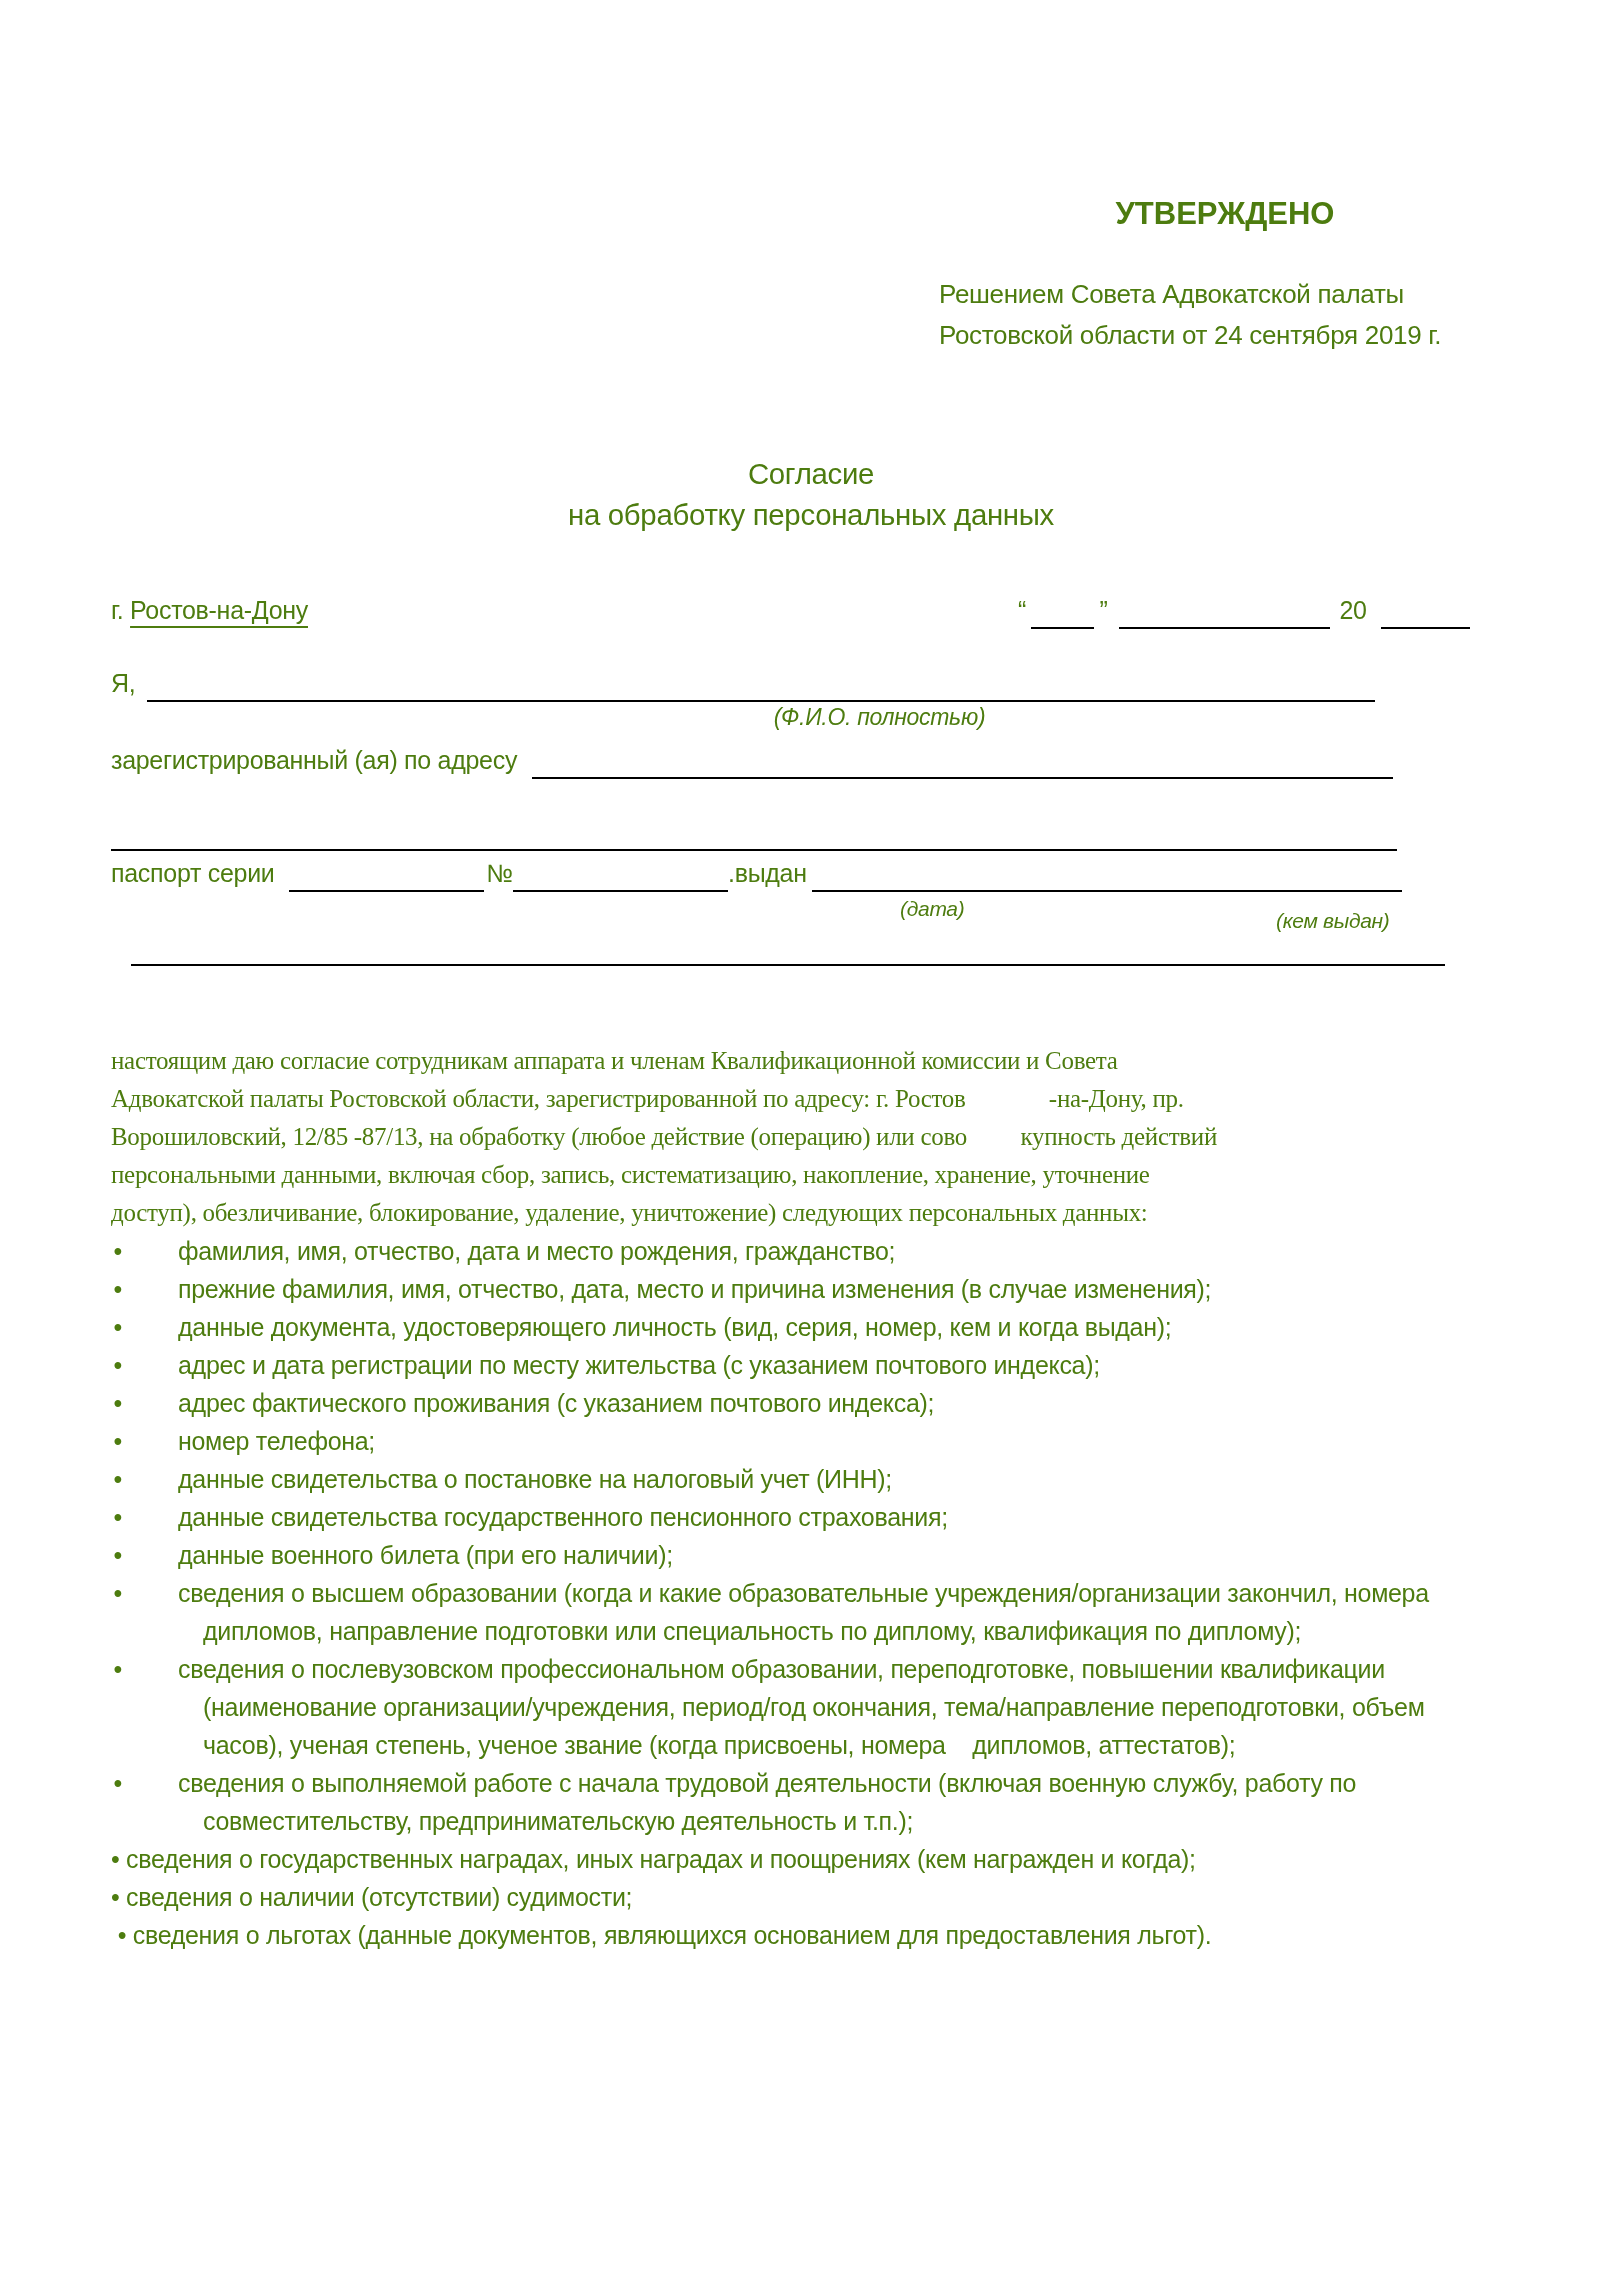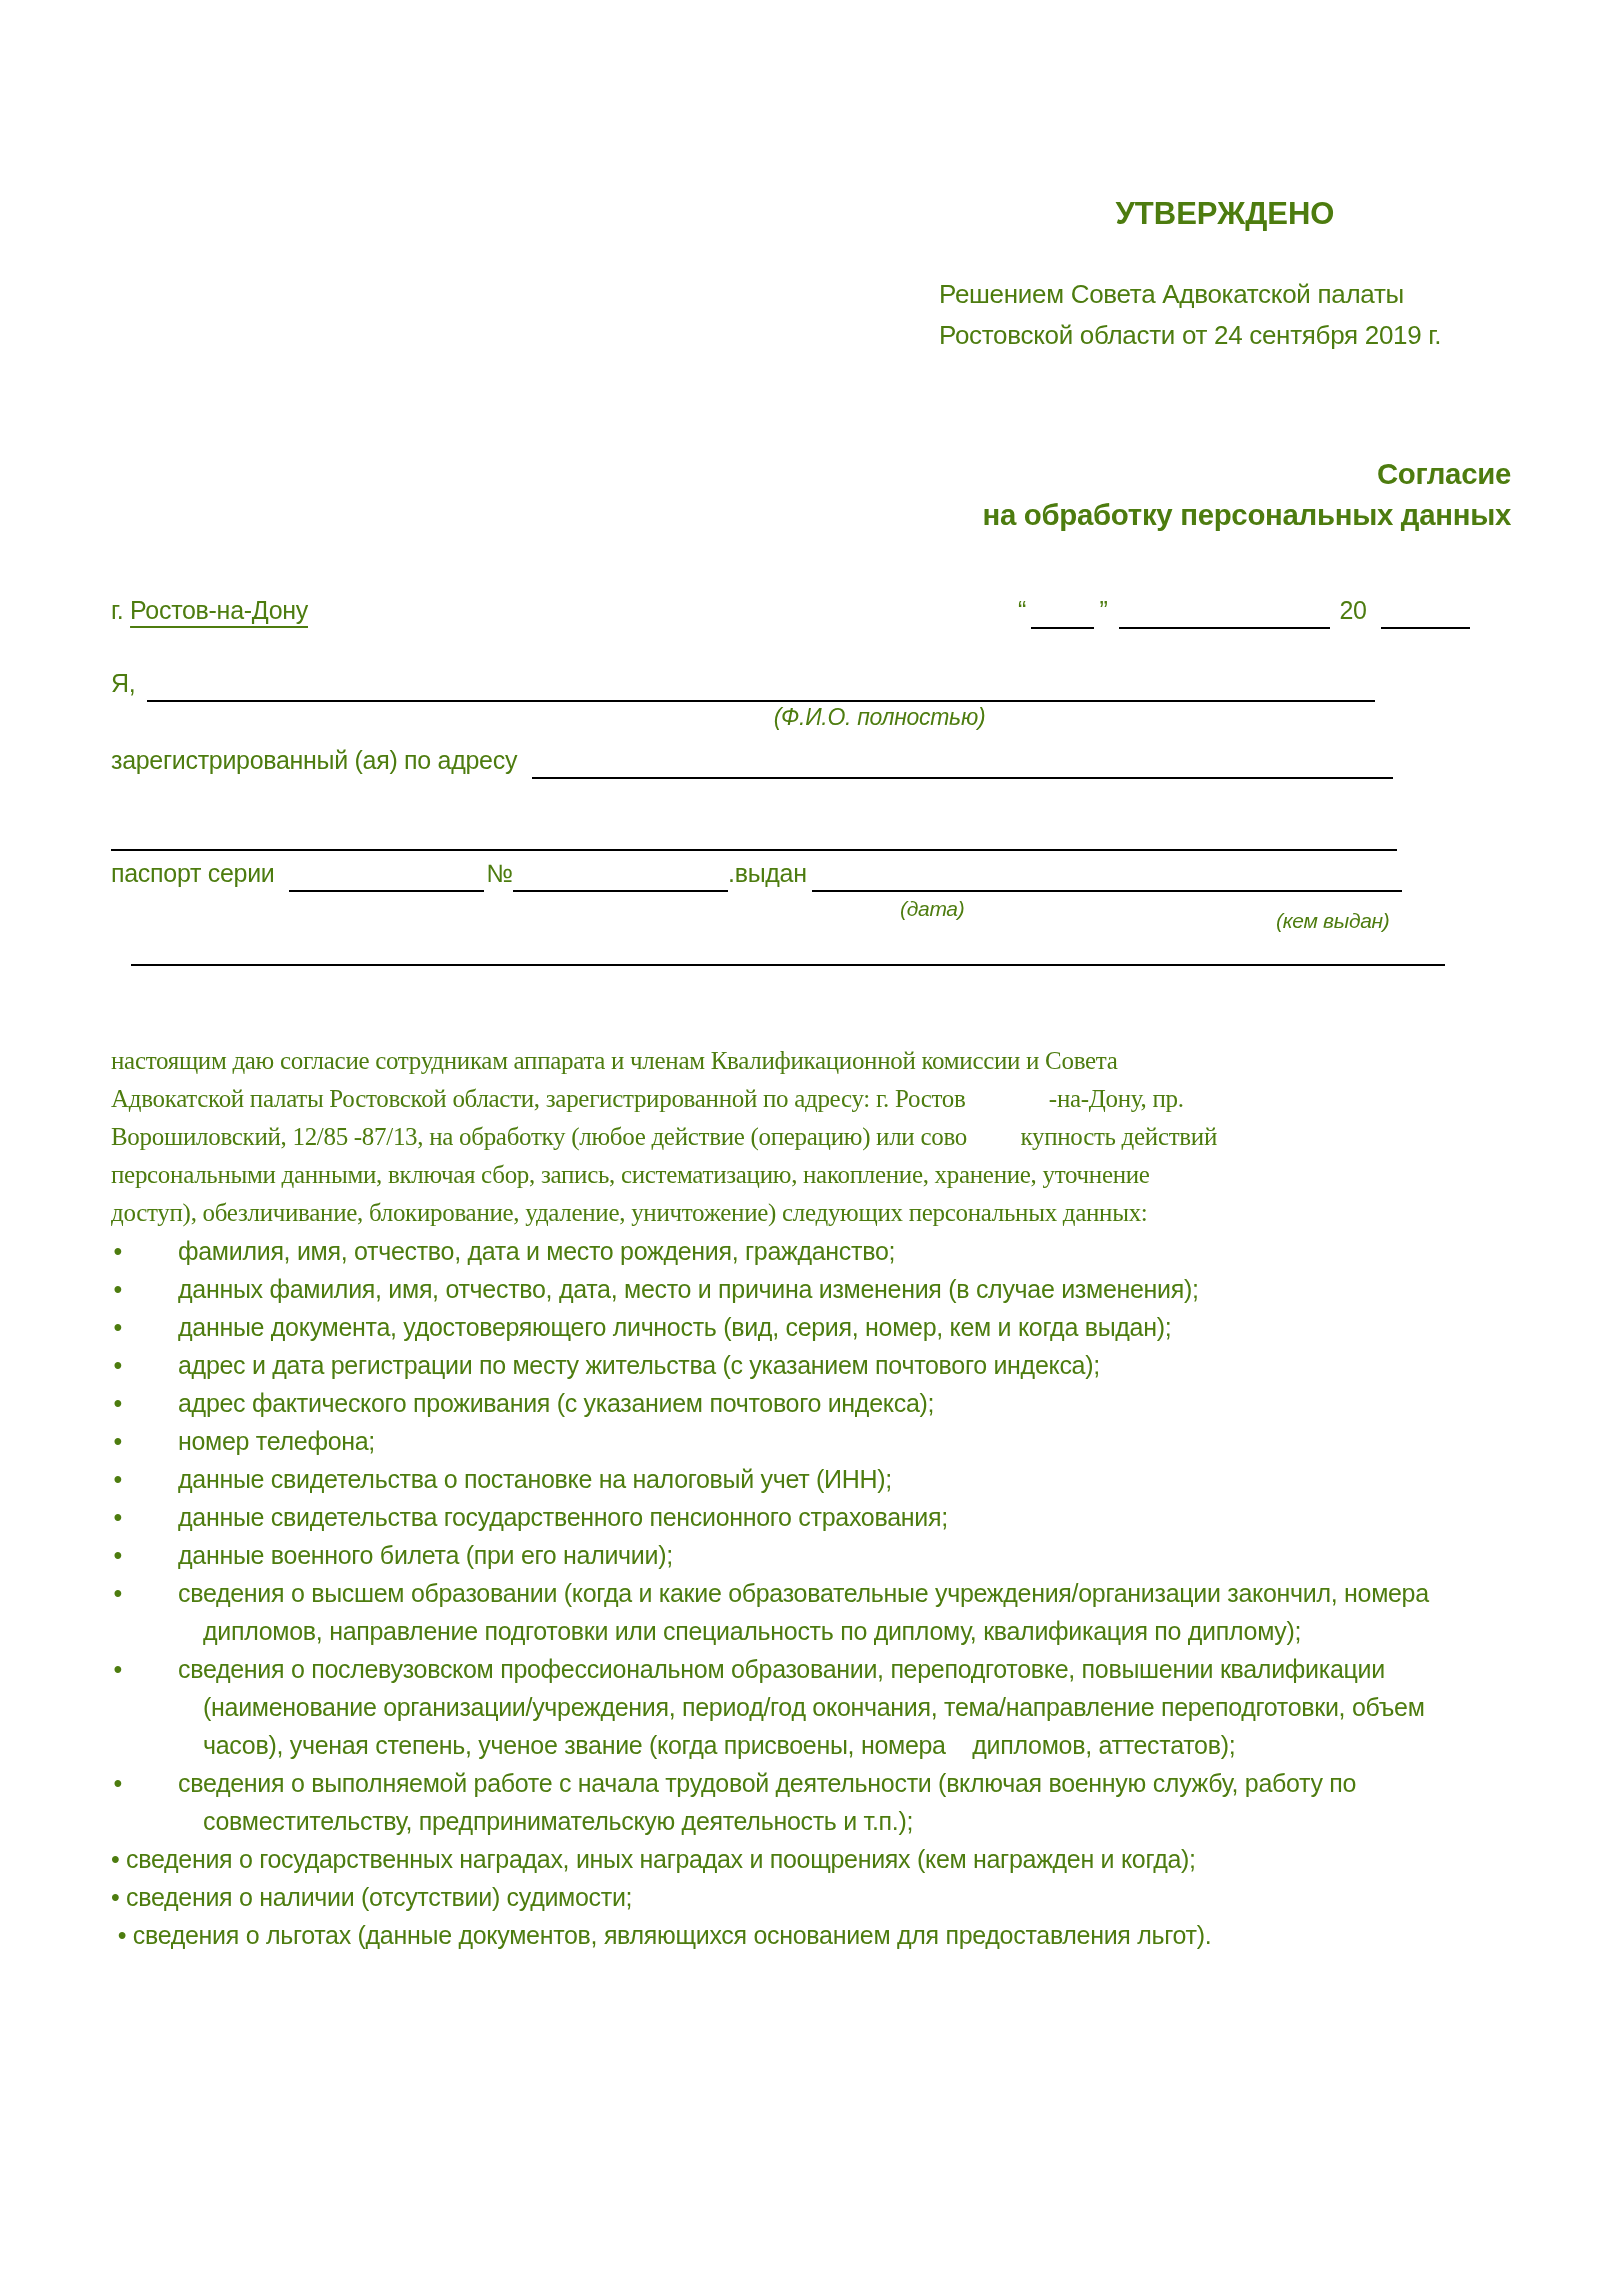--- a/index.html
+++ b/index.html
@@ -15,21 +15,21 @@
     letter-spacing:-0.3px;
     overflow:hidden;
   }
   .content{position:absolute;left:111px;top:0;width:1400px;}
 
   
   .approval{margin-top:194px;margin-left:auto;margin-right:0;width:572px;font-size:26px;line-height:41px;}
   .stamp{font-size:31px;font-weight:bold;text-align:center;line-height:39px;margin-bottom:41px;letter-spacing:0;}
 
   
-  .title{margin:97px 0 0 0;text-align:right;font-weight:bold;font-size:29.4px;line-height:41px;}
+  .title{margin:97px 0 0 0;text-align:center;font-weight:normal;font-size:29.4px;line-height:41px;}
   .title-line{display:block;}
 
   
   .row{display:flex;align-items:flex-end;}
   .blank{display:inline-block;border-bottom:2.6px solid #000;height:31px;}
   .blank-flex{flex:1;border-bottom:2.6px solid #000;height:31px;}
 
   .city-row{margin-top:56px;}
   .city-name{text-decoration:underline;text-decoration-thickness:2px;text-underline-offset:7.2px;}
   .date-group{margin-left:auto;margin-right:41px;display:flex;align-items:flex-end;}
@@ -131,21 +131,21 @@
     <div class="paragraph">
       <div class="para-line">настоящим даю согласие сотрудникам аппарата и членам Квалификационной комиссии и Совета</div>
       <div class="para-line">Адвокатской палаты Ростовской области, зарегистрированной по адресу: г. Ростов              -на-Дону, пр.</div>
       <div class="para-line">Ворошиловский, 12/85 -87/13, на обработку (любое действие (операцию) или сово         купность действий</div>
       <div class="para-line">персональными данными, включая сбор, запись, систематизацию, накопление, хранение, уточнение</div>
       <div class="para-line">доступ), обезличивание, блокирование, удаление, уничтожение) следующих персональных данных:</div>
     </div>
 
     <ul class="consent-list">
       <li>фамилия, имя, отчество, дата и место рождения, гражданство;</li>
-      <li>данных фамилия, имя, отчество, дата, место и причина изменения (в случае изменения);</li>
+      <li>прежние фамилия, имя, отчество, дата, место и причина изменения (в случае изменения);</li>
       <li>данные документа, удостоверяющего личность (вид, серия, номер, кем и когда выдан);</li>
       <li>адрес и дата регистрации по месту жительства (с указанием почтового индекса);</li>
       <li>адрес фактического проживания (с указанием почтового индекса);</li>
       <li>номер телефона;</li>
       <li>данные свидетельства о постановке на налоговый учет (ИНН);</li>
       <li>данные свидетельства государственного пенсионного страхования;</li>
       <li>данные военного билета (при его наличии);</li>
       <li>сведения о высшем образовании (когда и какие образовательные учреждения/организации закончил, номера дипломов, направление подготовки или специальность по диплому, квалификация по диплому);</li>
       <li>сведения о послевузовском профессиональном образовании, переподготовке, повышении квалификации (наименование организации/учреждения, период/год окончания, тема/направление переподготовки, объем часов), ученая степень, ученое звание (когда присвоены, номера    дипломов, аттестатов);</li>
       <li>сведения о выполняемой работе с начала трудовой деятельности (включая военную службу, работу по совместительству, предпринимательскую деятельность и т.п.);</li>

